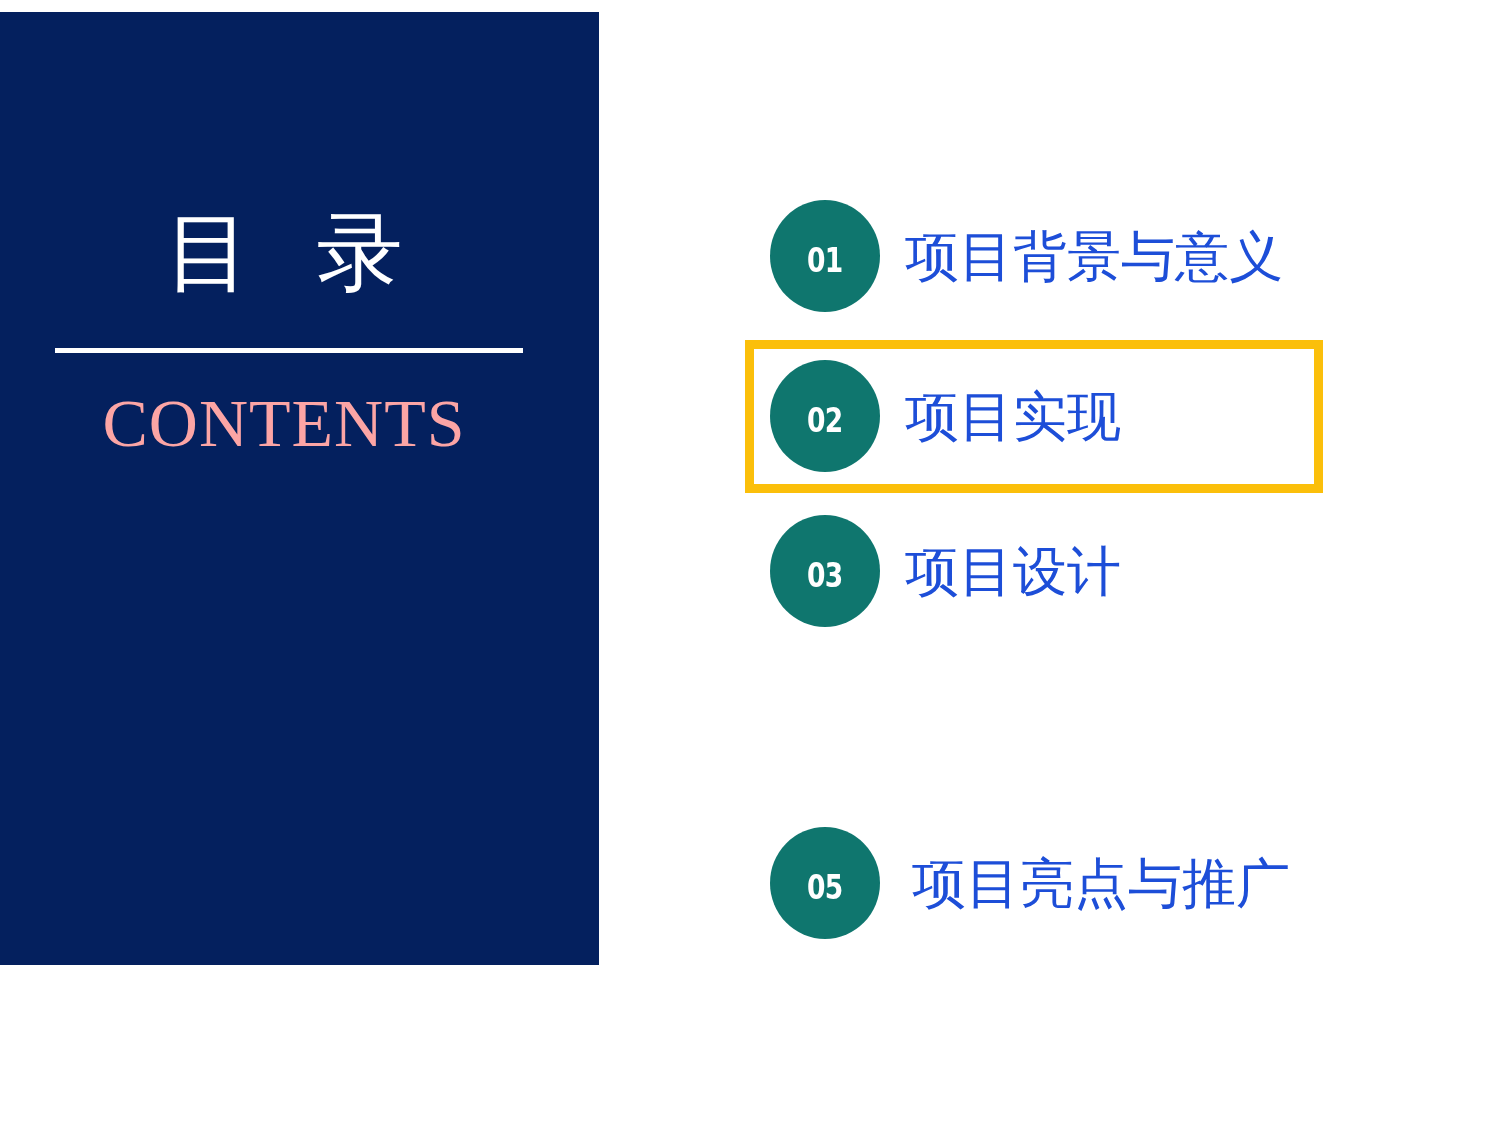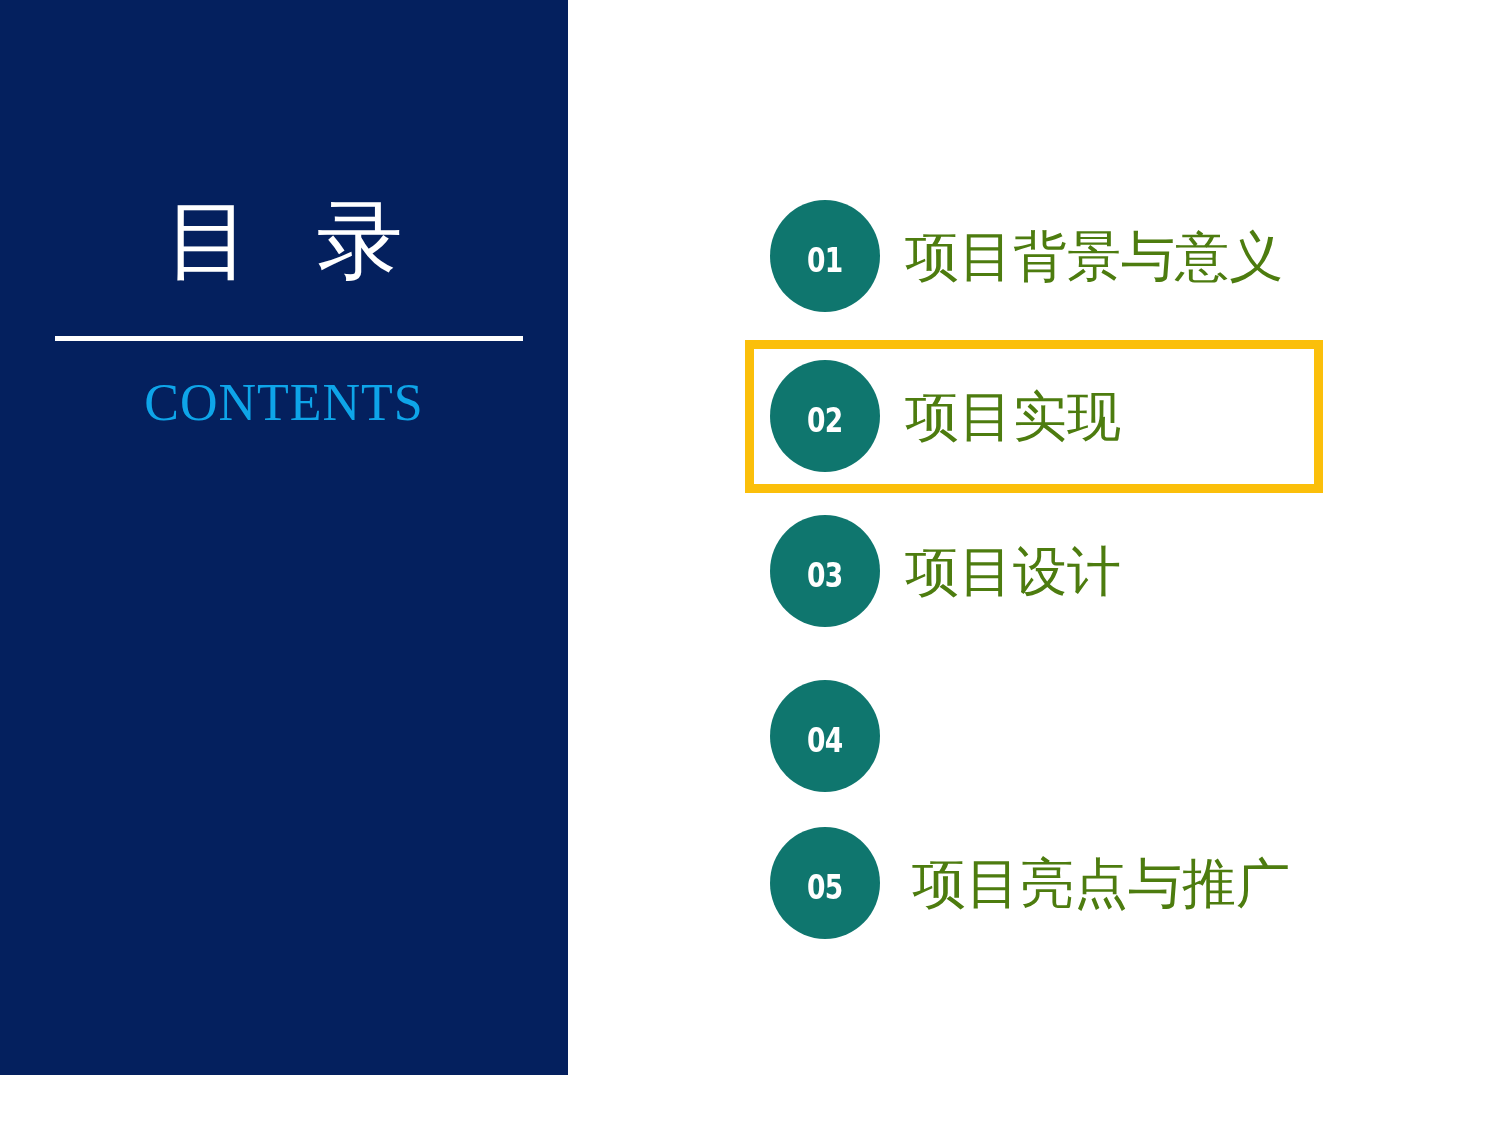--- a/index.html
+++ b/index.html
@@ -18,24 +18,25 @@
     position: relative;
     width: 1500px;
     height: 1125px;
     background: #ffffff;
   }
 
   
   #left-panel {
     position: absolute;
     left: 0;
-    top: 0;
+    top: 12px;
     width: 568px;
-    height: 1075px;
+    height: 953px;
     background: #04205e;
+    padding-left: 31px;
   }
 
   #title-cn {
     position: absolute;
     left: 0;
     top: 198px;
     width: 568px;
     text-align: center;
     color: #ffffff;
     font-family: "Liberation Serif", "DejaVu Serif", serif;
@@ -55,23 +56,23 @@
     height: 5px;
     background: #ffffff;
   }
 
   #title-en {
     position: absolute;
     left: 0;
     top: 377px;
     width: 568px;
     text-align: center;
-    color: #0ea5e9;
+    color: #fca5a5;
     font-family: "Liberation Serif", "DejaVu Serif", serif;
-    font-size: 52px;
+    font-size: 68px;
     line-height: 1;
     letter-spacing: 1px;
     font-weight: 400;
     white-space: nowrap;
   }
 
   
   #toc-list {
     position: absolute;
     left: 568px;
@@ -114,21 +115,21 @@
     top: 4px;
   }
 
   .toc-label {
     position: absolute;
     left: 337px;
     top: 0;
     height: 112px;
     display: flex;
     align-items: center;
-    color: #4d7c0f;
+    color: #1d4ed8;
     font-size: 54px;
     font-weight: 400;
     line-height: 1;
     letter-spacing: 0px;
     white-space: nowrap;
   }
 
   
   #toc-item-1 { top: 200px; }
   #toc-item-2 { top: 360px; }
@@ -180,23 +181,20 @@
     </div>
 
     <div class="toc-item" id="toc-item-3">
       <div class="toc-badge">
         <span class="toc-badge-num">03</span>
       </div>
       <div class="toc-label">项目设计</div>
     </div>
 
     <div class="toc-item" id="toc-item-4">
-      <div class="toc-badge">
-        <span class="toc-badge-num">04</span>
-      </div>
     </div>
 
     <div class="toc-item" id="toc-item-5">
       <div class="toc-badge">
         <span class="toc-badge-num">05</span>
       </div>
       <div class="toc-label">项目亮点与推广</div>
     </div>
 
   </div>

